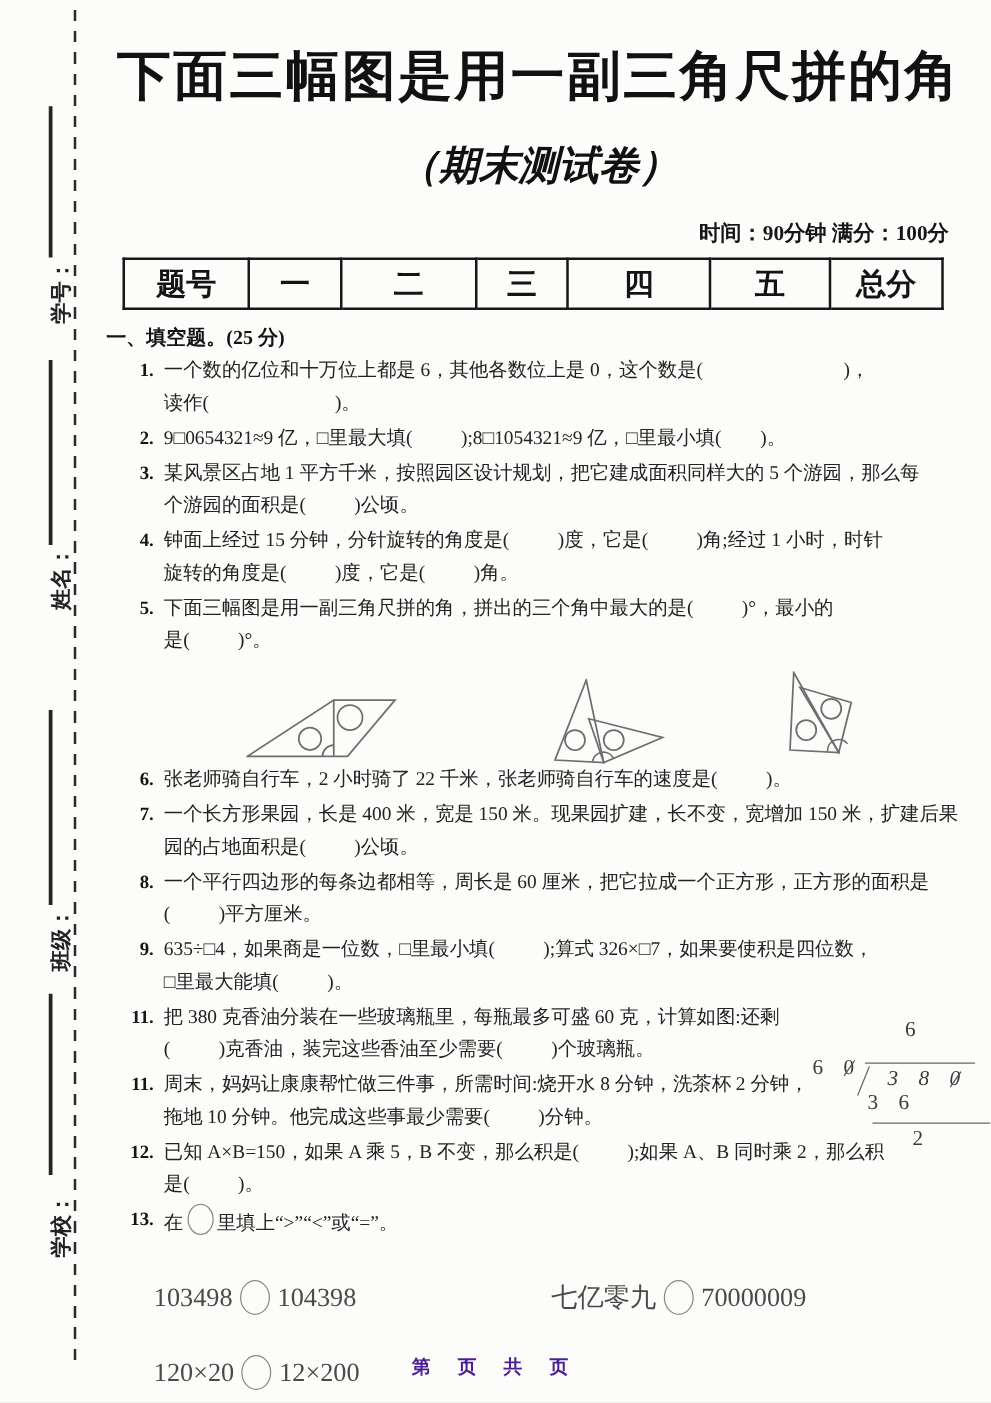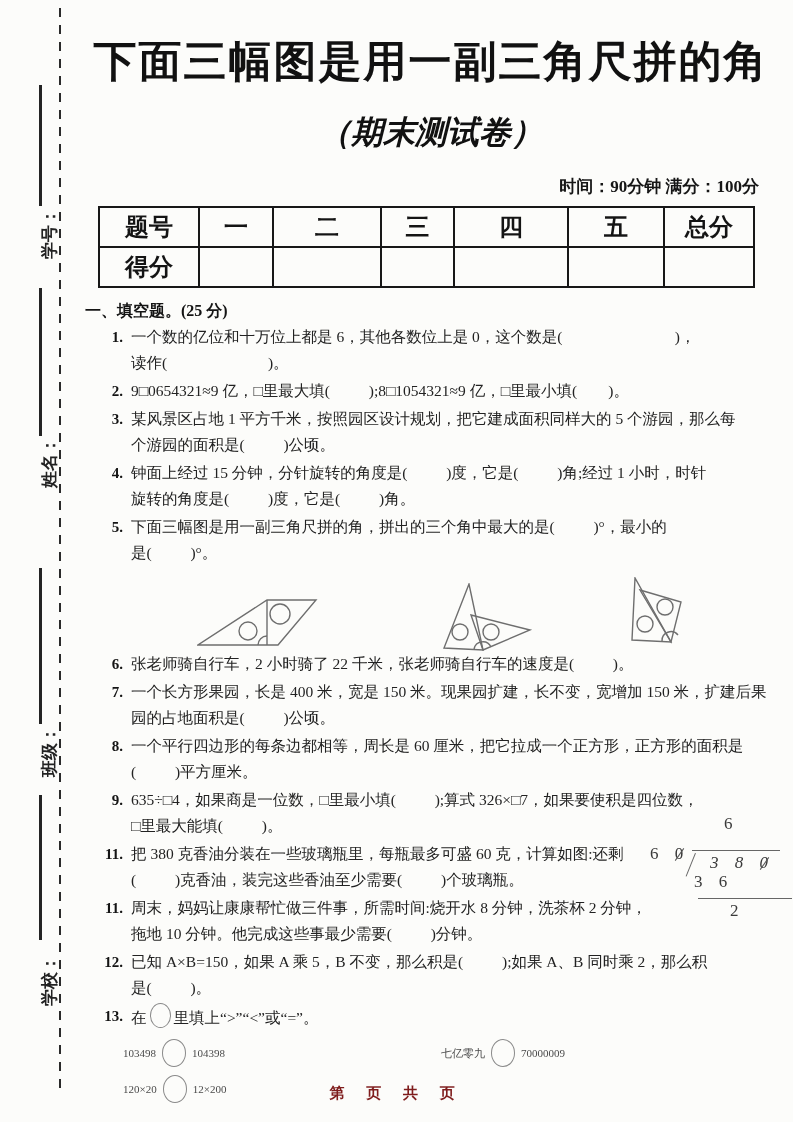--- a/index.html
+++ b/index.html
@@ -66,28 +66,28 @@
                 border-left:1.7px solid #666; transform:rotate(22deg); transform-origin:top left; }
   .ld-sub     { position:absolute; left:48px; top:58px; letter-spacing:6px; }
   .ld-subline { position:absolute; left:52px; top:84px; width:94px; border-top:1.7px solid #666; }
   .ld-rem     { position:absolute; left:84px; top:87px; }
   .cancel { position:relative; display:inline-block; }
   .cancel::after { content:""; position:absolute; left:-3px; top:48%; width:15px;
                    border-top:1.4px solid #555; transform:rotate(-55deg); }
 
   
   .cmp-row { display:flex; margin-top:8px; }
-  .cmp-item { display:flex; align-items:center; font-size:11px; color:#4a4a4a; }
+  .cmp-item { display:flex; align-items:center; font-size:21px; color:#4a4a4a;margin-top:24px; }
   .cmp-item.first { margin-left:38px; width:318px; }
   .fill-circle { display:inline-block; width:22px; height:26px; border:1.5px solid #8a8a8a;
                  border-radius:50%; margin:0 6px; vertical-align:middle; background:transparent; }
   .fill-circle.small { width:19px; height:23px; margin:0 3px; vertical-align:-5px; }
 
   .footer { position:absolute; left:0; width:793px; top:1084px; text-align:center;
-            font-size:15px; font-weight:bold; letter-spacing:9px; color:#7f1d1d; }
+            font-size:15px; font-weight:bold; letter-spacing:9px; color:#4c1d95; }
 </style>
 </head>
 <body>
 
 <div class="page">
 
   <div class="cut-line"></div>
   <div class="write-line wl-1"></div>
   <div class="write-line wl-2"></div>
   <div class="write-line wl-3"></div>
@@ -115,29 +115,20 @@
       </colgroup>
       <tbody>
           <tr>
         <th>题号</th>
         <th>一</th>
         <th>二</th>
         <th>三</th>
         <th>四</th>
         <th>五</th>
         <th>总分</th>
-      </tr>
-      <tr>
-        <td>得分</td>
-        <td></td>
-        <td></td>
-        <td></td>
-        <td></td>
-        <td></td>
-        <td></td>
       </tr>
     </tbody>
       </table>
 
     <div class="section-heading">一、填空题。(25 分)</div>
 
     <div class="q">
       <span class="qnum">1.</span>
       <div class="qlines">
         <div class="qline">一个数的亿位和十万位上都是 6，其他各数位上是 0，这个数是(                             )，</div>

